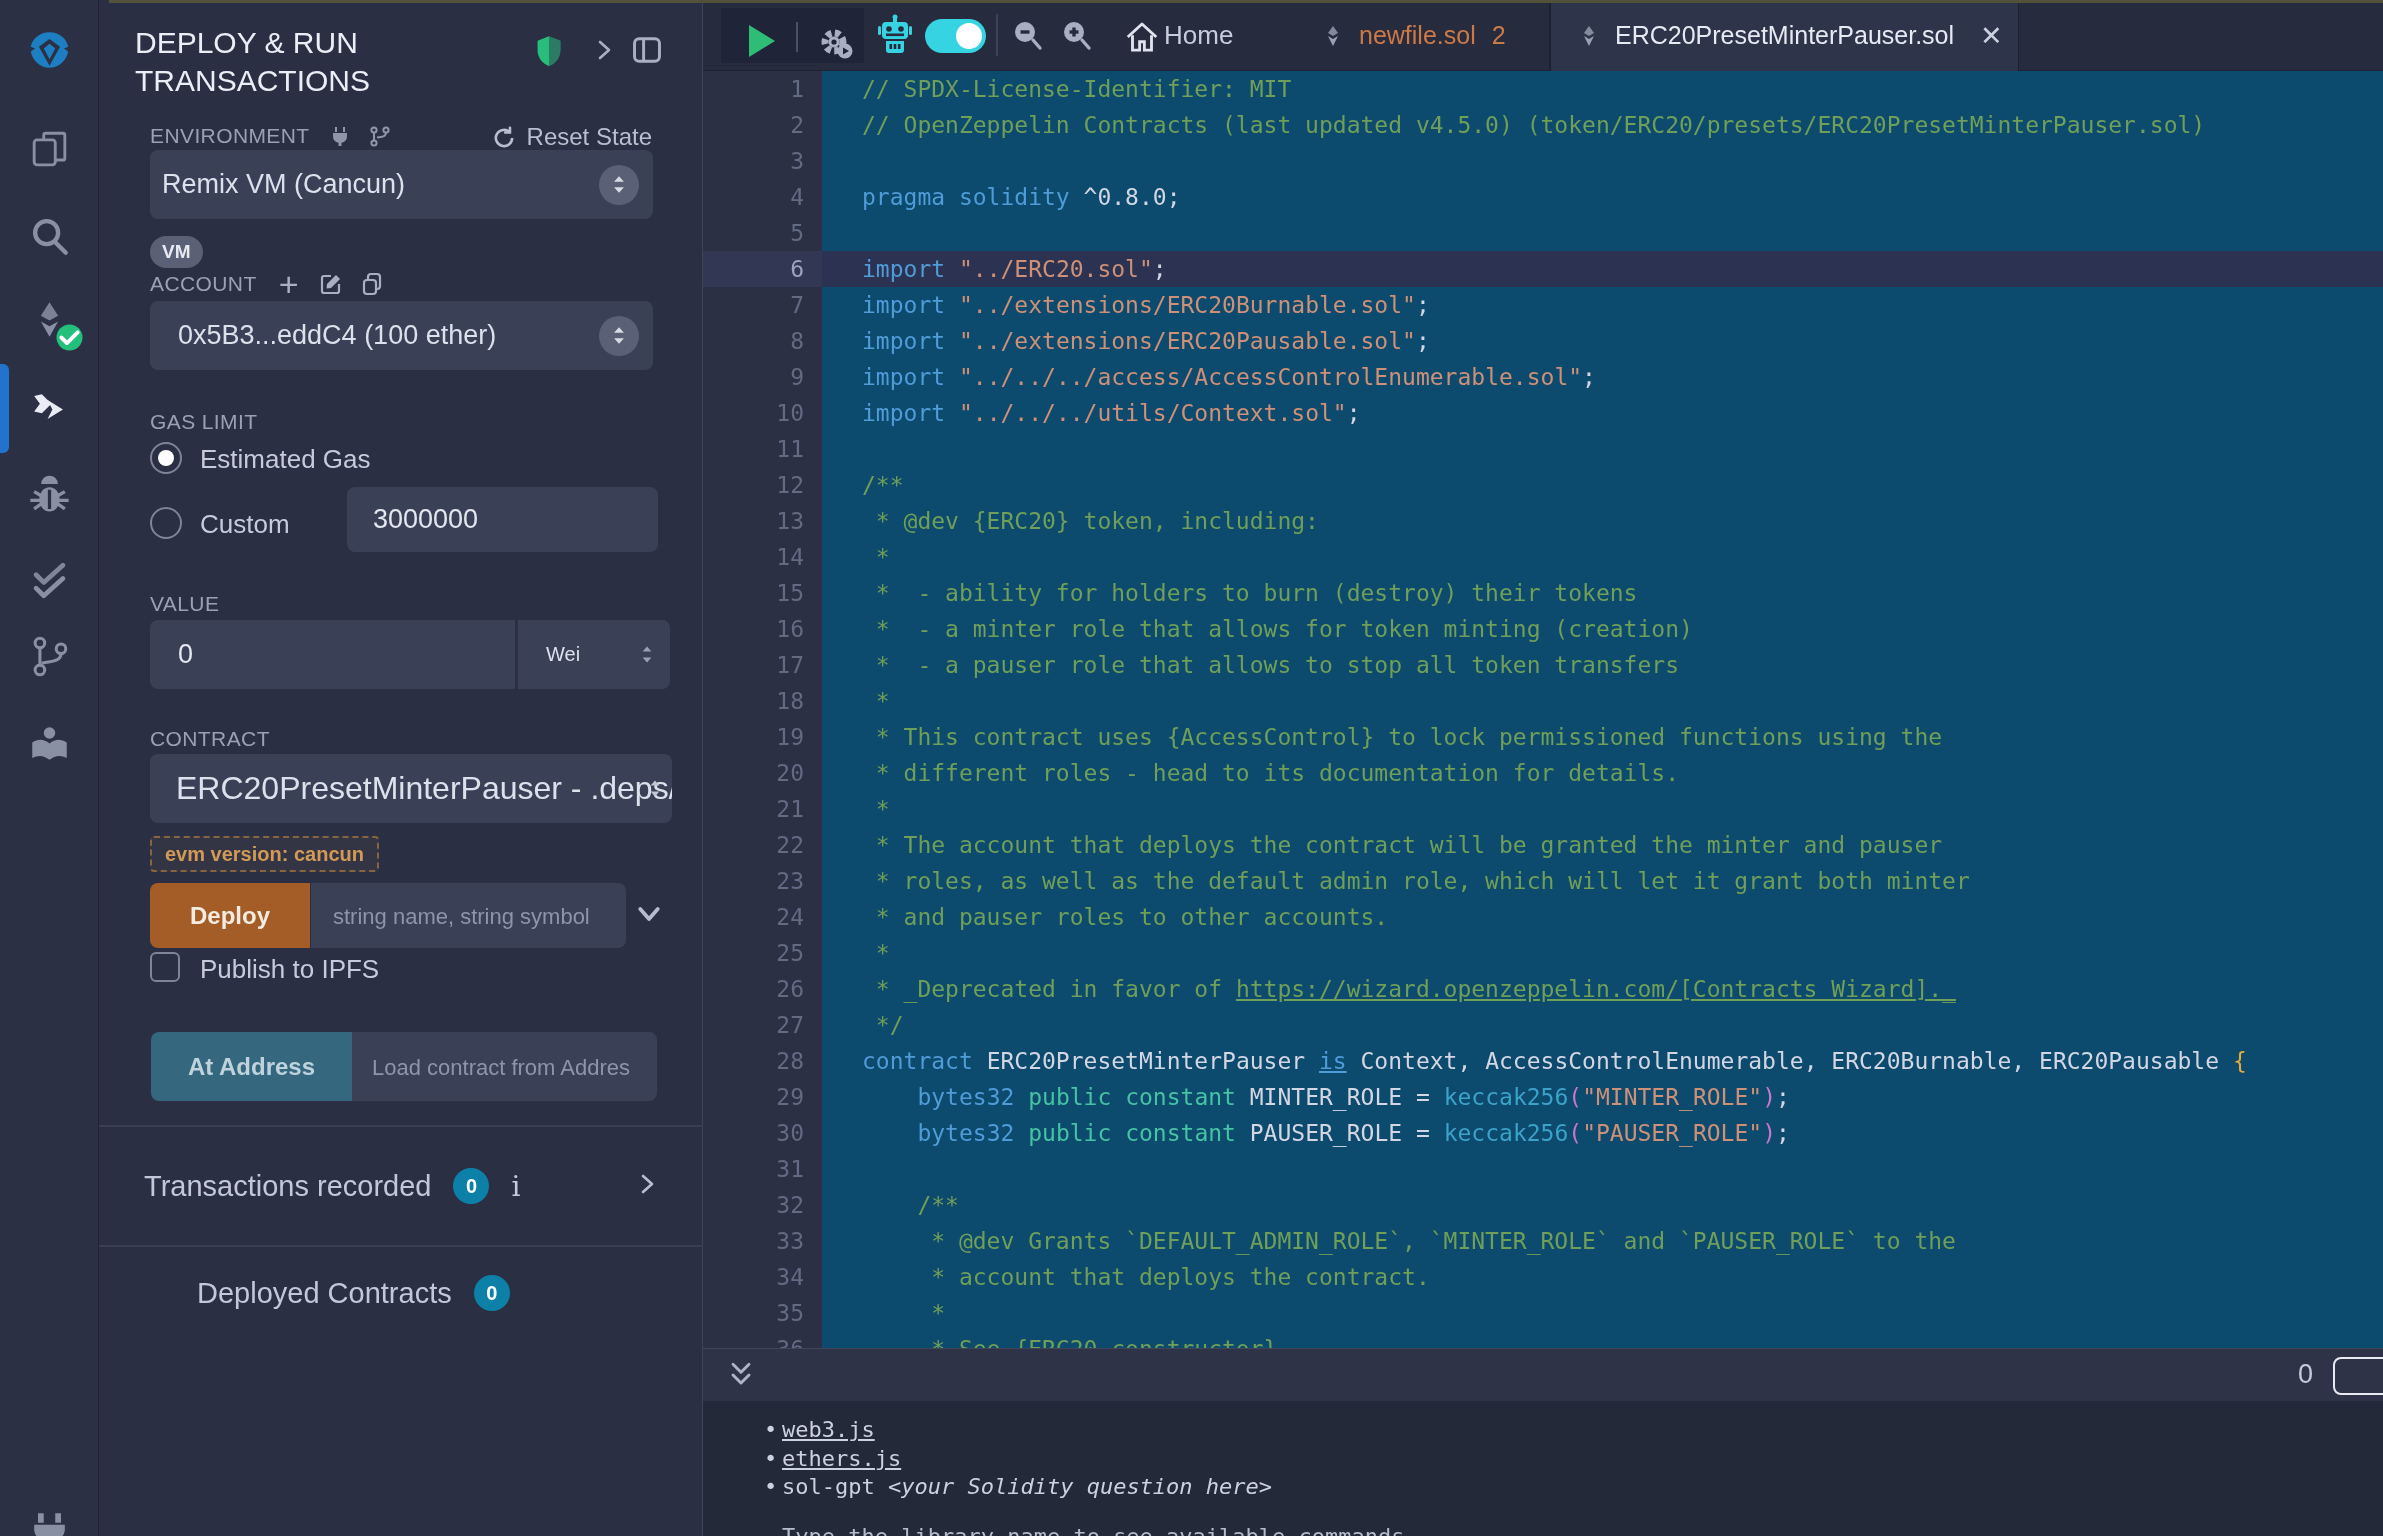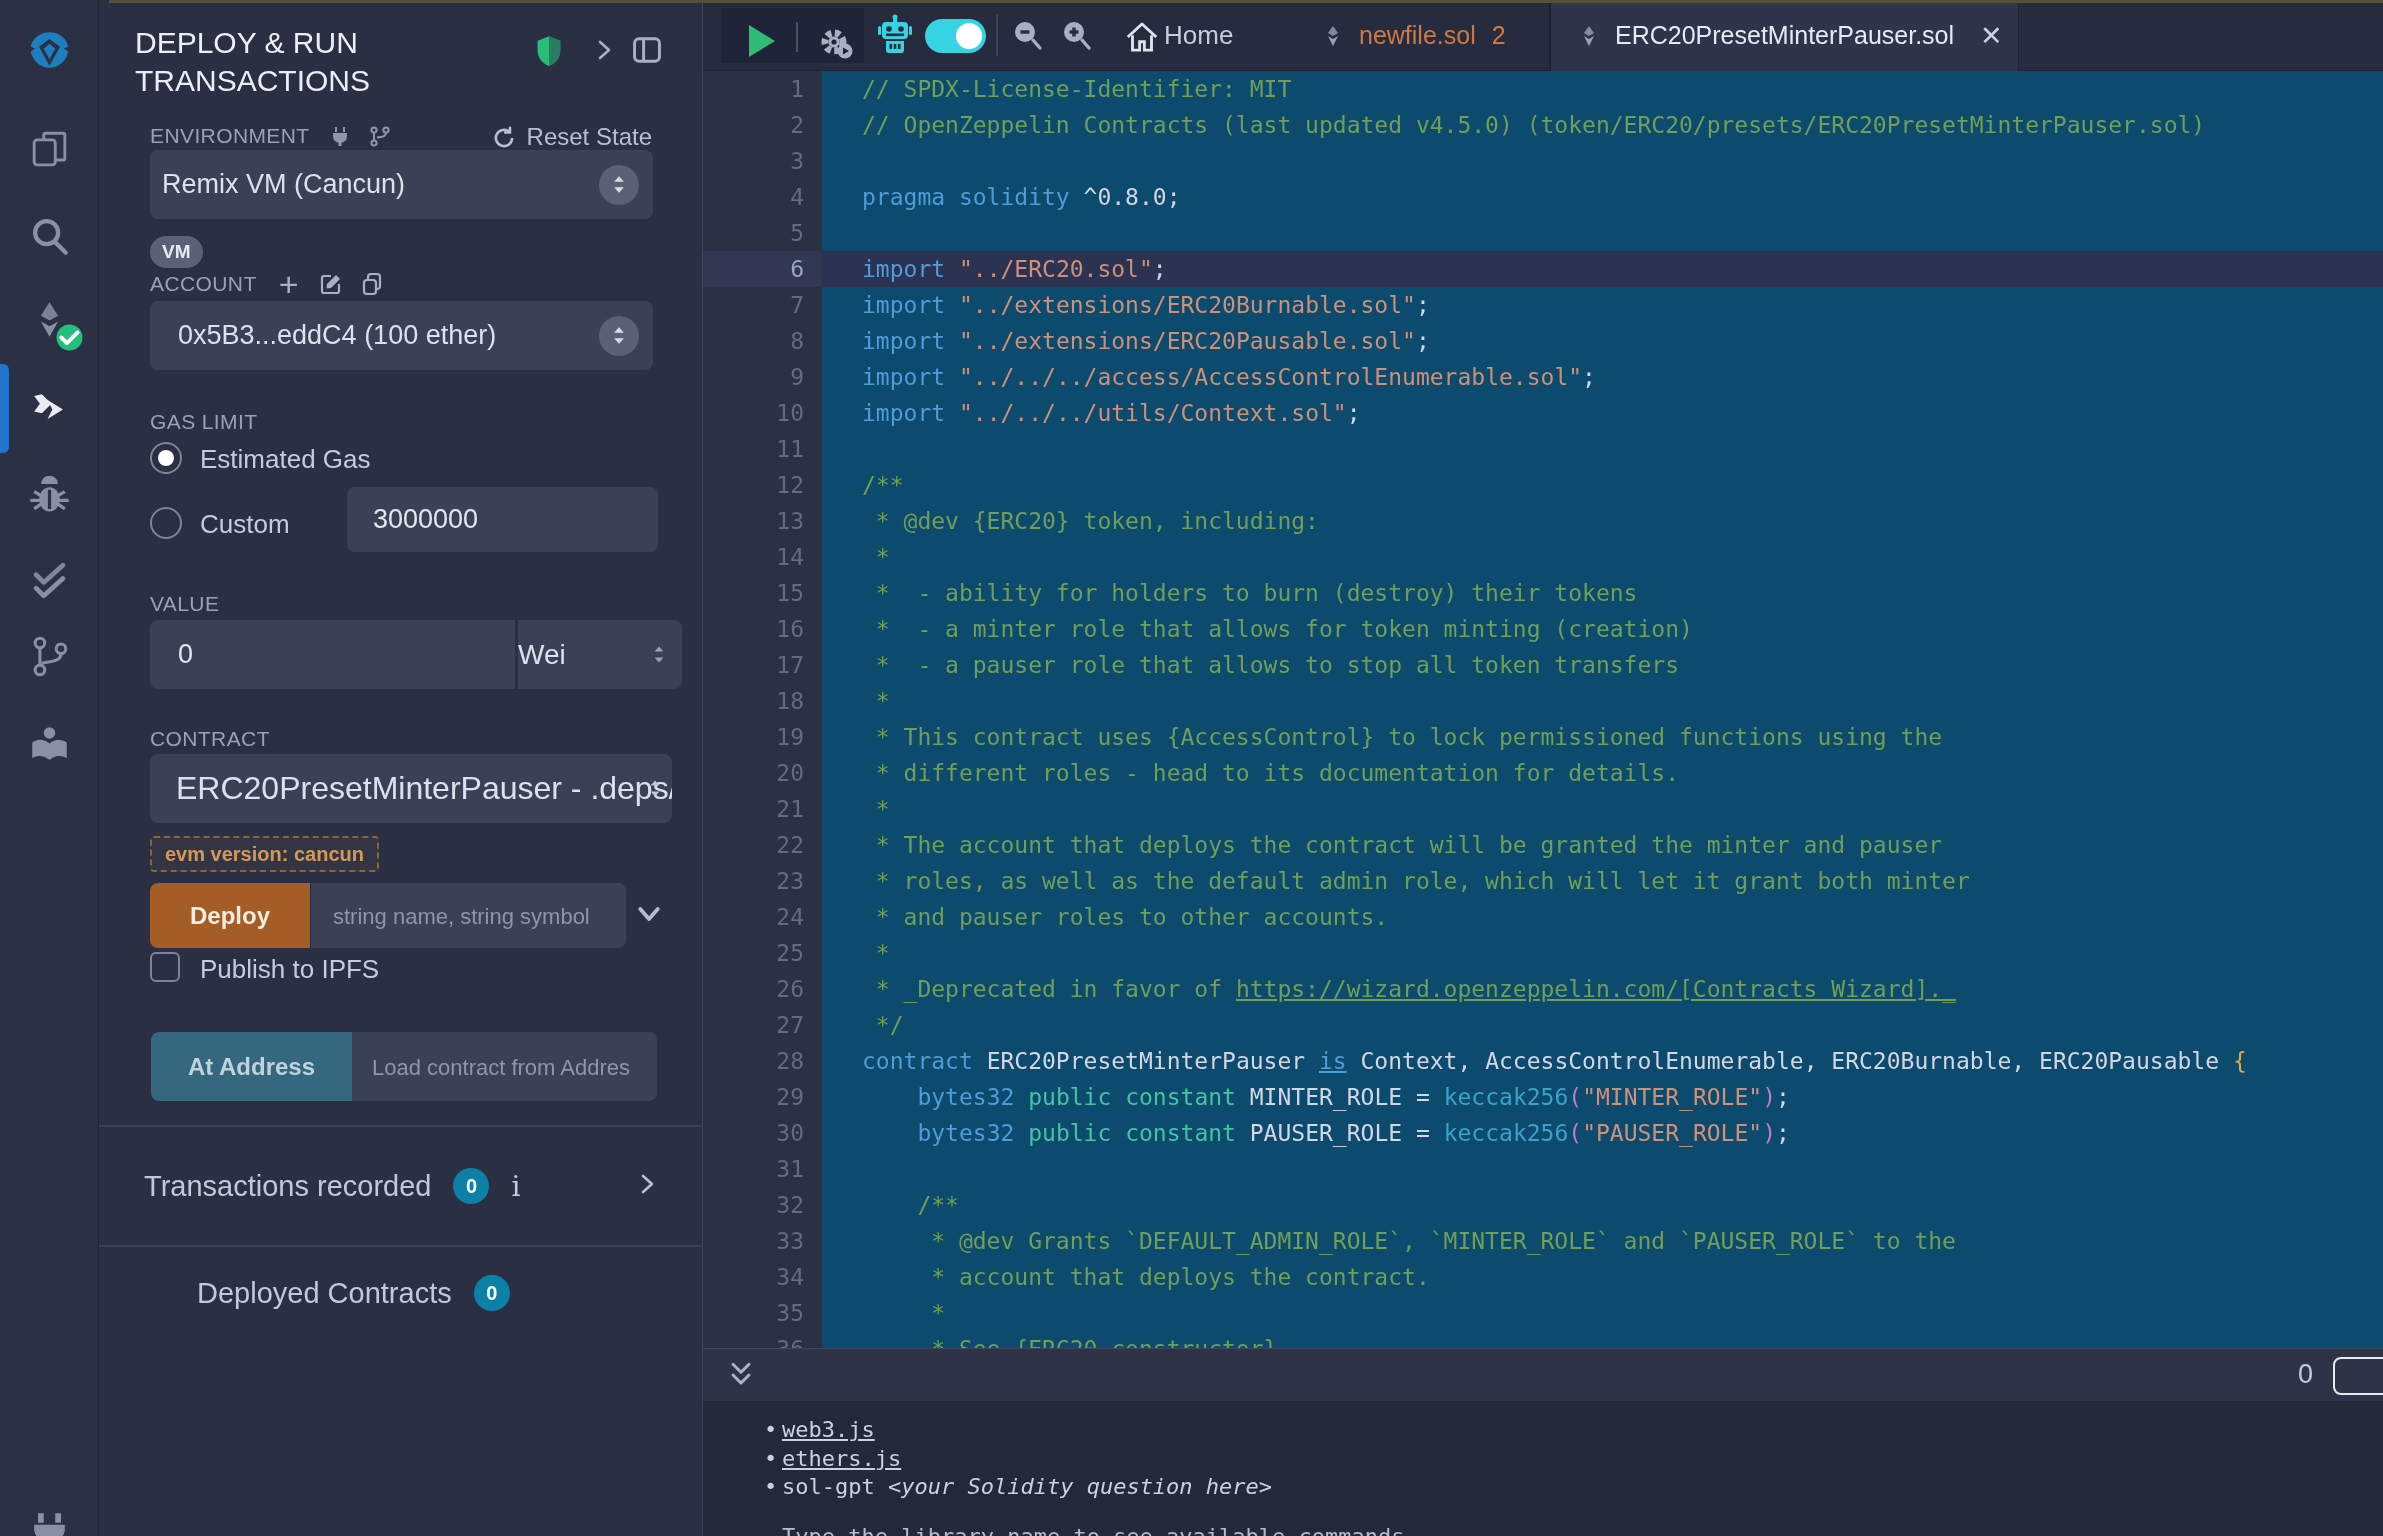--- a/index.html
+++ b/index.html
@@ -277,21 +277,21 @@
 
     <div class="abs sec-label" style="left:51px;top:410px;">GAS LIMIT</div>
     <div class="abs radio sel" style="left:51px;top:442px;"></div>
     <div class="abs opt-label" style="left:101px;top:444px;">Estimated Gas</div>
     <div class="abs radio" style="left:51px;top:507px;"></div>
     <div class="abs opt-label" style="left:101px;top:509px;">Custom</div>
     <input class="abs txt-input" style="left: 248px; top: 487px; width: 311px; height: 65px; padding-left: 26px;" readonly="" value="3000000">
 
     <div class="abs sec-label" style="left:51px;top:592px;">VALUE</div>
     <input class="abs txt-input" style="left: 51px; top: 620px; width: 365px; height: 69px; padding-left: 28px; border-radius: 8px 0px 0px 8px;" readonly="" value="0">
-    <div class="abs select-box" style="left:419px;top:620px;width:164px;height:69px;border-radius:0 8px 8px 0;font-size:28px;">
+    <div class="abs select-box" style="left:419px;top:620px;width:152px;height:69px;padding-left:28px;border-radius:0 8px 8px 0;font-size:20px;">
       <span>Wei</span>
       <span style="position:absolute;right:16px;display:flex;flex-direction:column;gap:3px;">
           <span class="tri-up" style="transform:scale(.62);border-bottom-color:#9aa1b5;"></span>
           <span class="tri-dn" style="transform:scale(.62);border-top-color:#9aa1b5;"></span>
         </span>
     </div>
 
     <div class="abs sec-label" style="left:51px;top:727px;">CONTRACT</div>
     <div class="abs select-box" style="left:51px;top:754px;width:522px;height:69px;padding-left:26px;font-size:32px;overflow:hidden;">
       <span style="white-space:nowrap;">ERC20PresetMinterPauser - .deps/</span>

